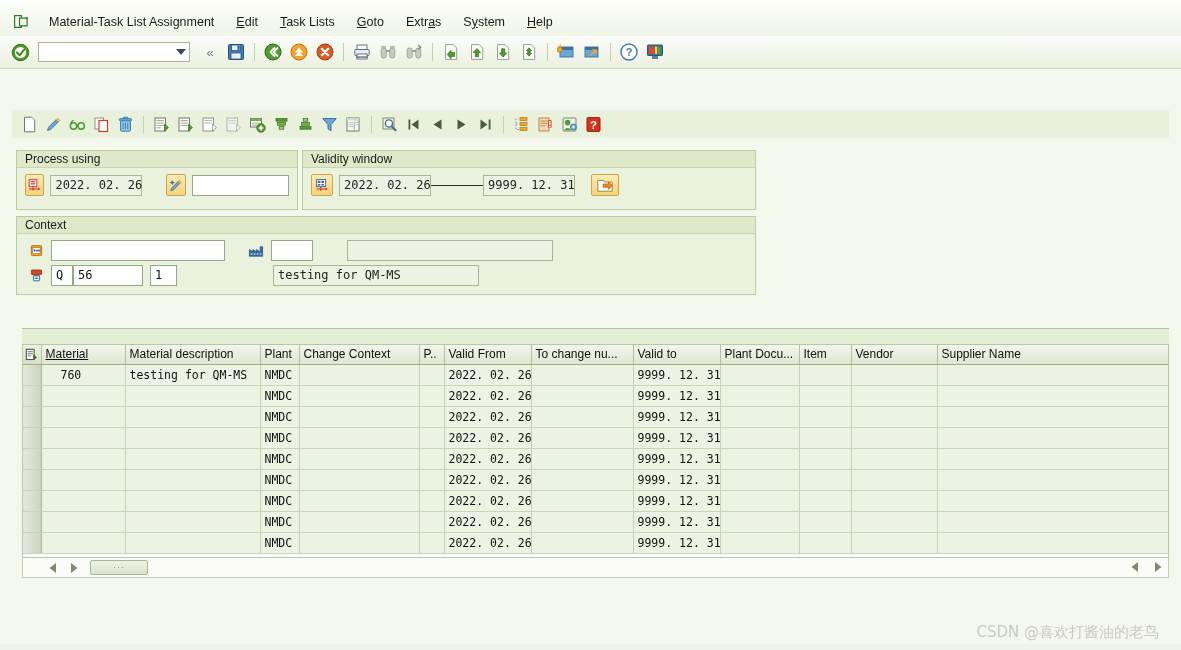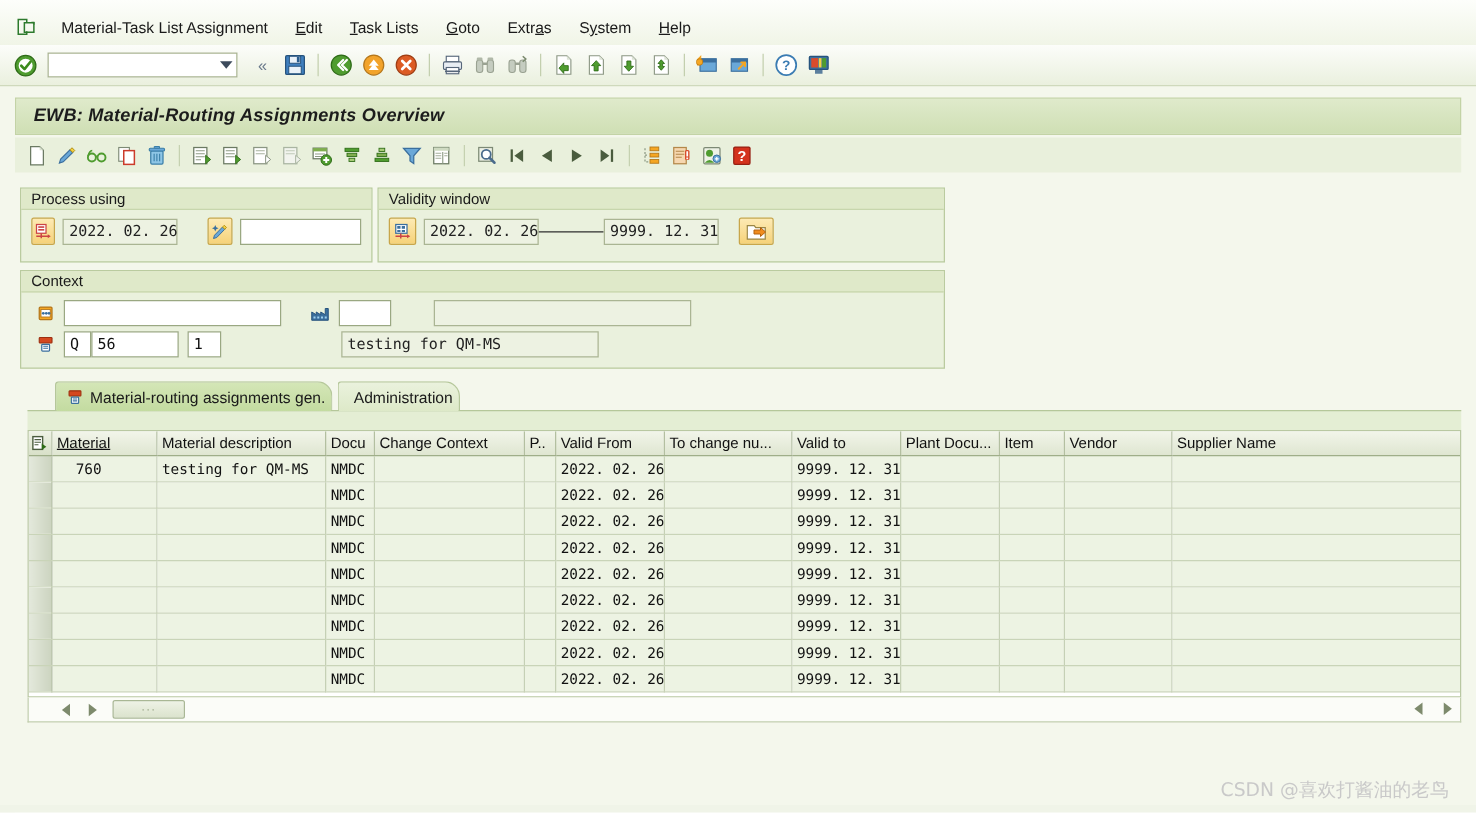--- a/index.html
+++ b/index.html
@@ -451,23 +451,20 @@
         <rect x="3" y="3.5" width="5.5" height="7.5" fill="#d94b2b"></rect>
         <rect x="9" y="3.5" width="2.2" height="7.5" fill="#f5d142"></rect>
         <rect x="11.7" y="3.5" width="3.2" height="7.5" fill="#4f9c2f"></rect>
         <rect x="6" y="13" width="6" height="3" fill="#5b7f9e"></rect>
       </svg>
     </div>
   </div>
 
   <div class="leftstrip"></div>
 
-  <div class="titlebar">
-    <span class="ttl">EWB: Material-Routing Assignments Overview</span>
-  </div>
 
   <div class="apptoolbar">
     <div class="at-btn">
       <svg width="17" height="17" viewBox="0 0 17 17">
           <path d="M3.5 1.2 h7.2 l3 3 v11.6 h-10.2 z" fill="#fff" stroke="#6b7a63" stroke-width="1"></path>
           <path d="M10.7 1.2 v3 h3 z" fill="#d9e1cf"></path>
         </svg>
     </div>
     <div class="at-btn">
       <svg width="17" height="17" viewBox="0 0 17 17">
@@ -741,50 +738,35 @@
         </div>
         <div class="sapfield ro" style="width:206px;margin-left:96px;">
           <span>testing for QM-MS</span>
         </div>
       </div>
 
     </div>
   </div>
 
   <div class="tabbar-line"></div>
-  <div class="tabstrip">
-    <div class="tab active" style="left:22px; width:222px;">
-      <span style="display:inline-flex;margin-right:5px;">
-        <svg width="14" height="14" viewBox="0 0 15 15">
-          <rect x="2.4" y="1.8" width="10.2" height="4.4" rx="0.6" fill="#d4481f" stroke="#9c2f10" stroke-width="0.9"></rect>
-          <rect x="4.4" y="7.2" width="6.2" height="5.4" rx="0.6" fill="#fff" stroke="#3b6f9e" stroke-width="1"></rect>
-          <path d="M5.6 8.8 h3.8 M5.6 10.4 h3.8" stroke="#3b6f9e" stroke-width="0.9"></path>
-        </svg>
-      </span>
-      <span>Material-routing assignments gen.</span>
-    </div>
-    <div class="tab inactive" style="left:248px; width:98px;">
-      <span style="padding-left:4px;">Administration</span>
-    </div>
-  </div>
 
   <div class="gridwrap">
     <table class="grid">
       <thead>
         <tr id="hdr-row">
           <th class="sel" style="width:18px;">
             <svg width="13" height="13" viewBox="0 0 14 14" style="vertical-align:middle;">
               <rect x="1.4" y="1.4" width="8.4" height="11" fill="#fff" stroke="#4a5c3e" stroke-width="1.2"></rect>
               <path d="M2.8 4 h5.6 M2.8 6.2 h5.6 M2.8 8.4 h3.4" stroke="#4a5c3e" stroke-width="0.9"></path>
               <path d="M9 7.4 l4 2.8 -4 2.8 z" fill="#2e6b17"></path>
             </svg>
           </th>
         <th style="width: 84px; text-decoration: underline;">Material</th>
             <th style="width: 135px;">Material description</th>
-            <th style="width: 39px;">Docu</th>
+            <th style="width: 39px;">Plant</th>
             <th style="width: 120px;">Change Context</th>
             <th style="width: 25px;">P..</th>
             <th style="width: 87px;">Valid From</th>
             <th style="width: 102px;">To change nu...</th>
             <th style="width: 87px;">Valid to</th>
             <th style="width: 79px;">Plant Docu...</th>
             <th style="width: 52px;">Item</th>
             <th style="width: 86px;">Vendor</th>
             <th style="width: 261px;">Supplier Name</th>
           </tr>

